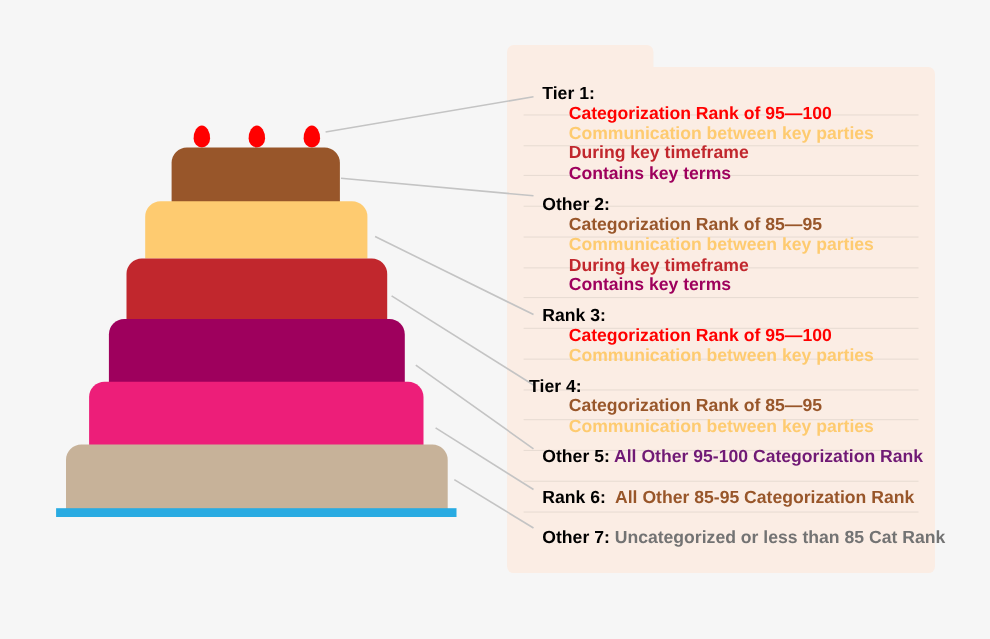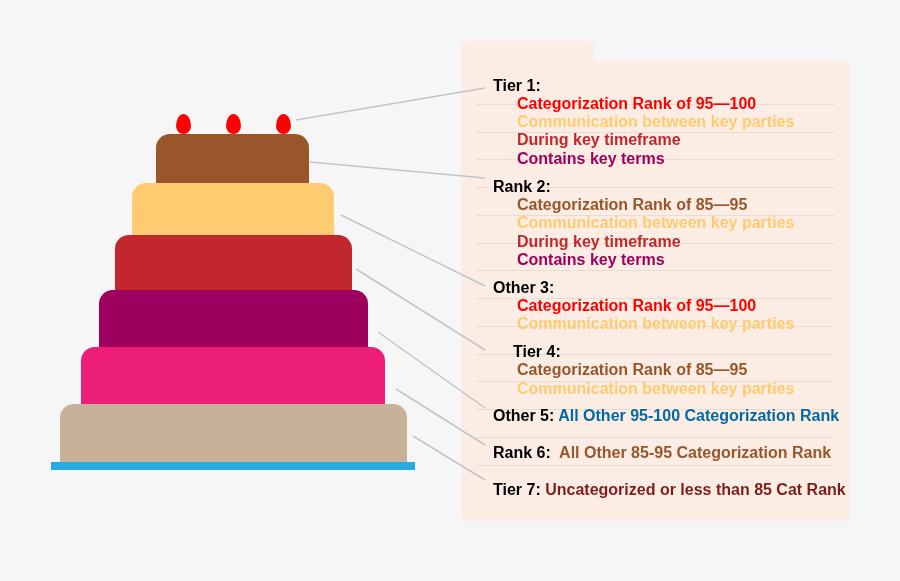--- a/index.html
+++ b/index.html
@@ -60,40 +60,40 @@
     <line x1="413" y1="436" x2="485" y2="480"></line>
   </g>
 </svg>
 
 <div class="txt tier-label" style="left:493px;top:77px;">Tier 1:</div>
 <div class="txt" style="left:517px;top:95px;color:#ff0000;">Categorization Rank of 95—100</div>
 <div class="txt" style="left:517px;top:113px;color:#fecb70;">Communication between key parties</div>
 <div class="txt" style="left:517px;top:131px;color:#c1272d;">During key timeframe</div>
 <div class="txt" style="left:517px;top:150px;color:#9e005d;">Contains key terms</div>
 
-<div class="txt tier-label" style="left:493px;top:178px;">Rank 2:</div>
+<div class="txt tier-label" style="left:493px;top:178px;">Other 2:</div>
 <div class="txt" style="left:517px;top:196px;color:#98562a;">Categorization Rank of 85—95</div>
 <div class="txt" style="left:517px;top:214px;color:#fecb70;">Communication between key parties</div>
 <div class="txt" style="left:517px;top:233px;color:#c1272d;">During key timeframe</div>
 <div class="txt" style="left:517px;top:251px;color:#9e005d;">Contains key terms</div>
 
-<div class="txt tier-label" style="left:493px;top:279px;">Other 3:</div>
+<div class="txt tier-label" style="left:493px;top:279px;">Rank 3:</div>
 <div class="txt" style="left:517px;top:297px;color:#ff0000;">Categorization Rank of 95—100</div>
 <div class="txt" style="left:517px;top:315px;color:#fecb70;">Communication between key parties</div>
 
-<div class="txt tier-label" style="left:513px;top:343px;">Tier 4:</div>
+<div class="txt tier-label" style="left:481px;top:343px;">Tier 4:</div>
 <div class="txt" style="left:517px;top:361px;color:#98562a;">Categorization Rank of 85—95</div>
 <div class="txt" style="left:517px;top:380px;color:#fecb70;">Communication between key parties</div>
 
 <div class="txt" style="left:493px;top:407px;">
   <span class="tier-label">Other 5:</span>
-  <span style="color:#0369a1;text-align:right;">All Other 95-100 Categorization Rank</span>
+  <span style="color:#701a75;text-align:right;">All Other 95-100 Categorization Rank</span>
 </div>
 
 <div class="txt" style="left:493px;top:444px;">
   <span class="tier-label">Rank 6:</span>&nbsp;
   <span style="color:#98562a;margin-top:42px;">All Other 85-95 Categorization Rank</span>
 </div>
 
 <div class="txt" style="left:493px;top:481px;">
-  <span class="tier-label">Tier 7:</span>
-  <span style="color:#7f1d1d;">Uncategorized or less than 85 Cat Rank</span>
+  <span class="tier-label">Other 7:</span>
+  <span style="color:#737373;">Uncategorized or less than 85 Cat Rank</span>
 </div>
 
 </body></html>

